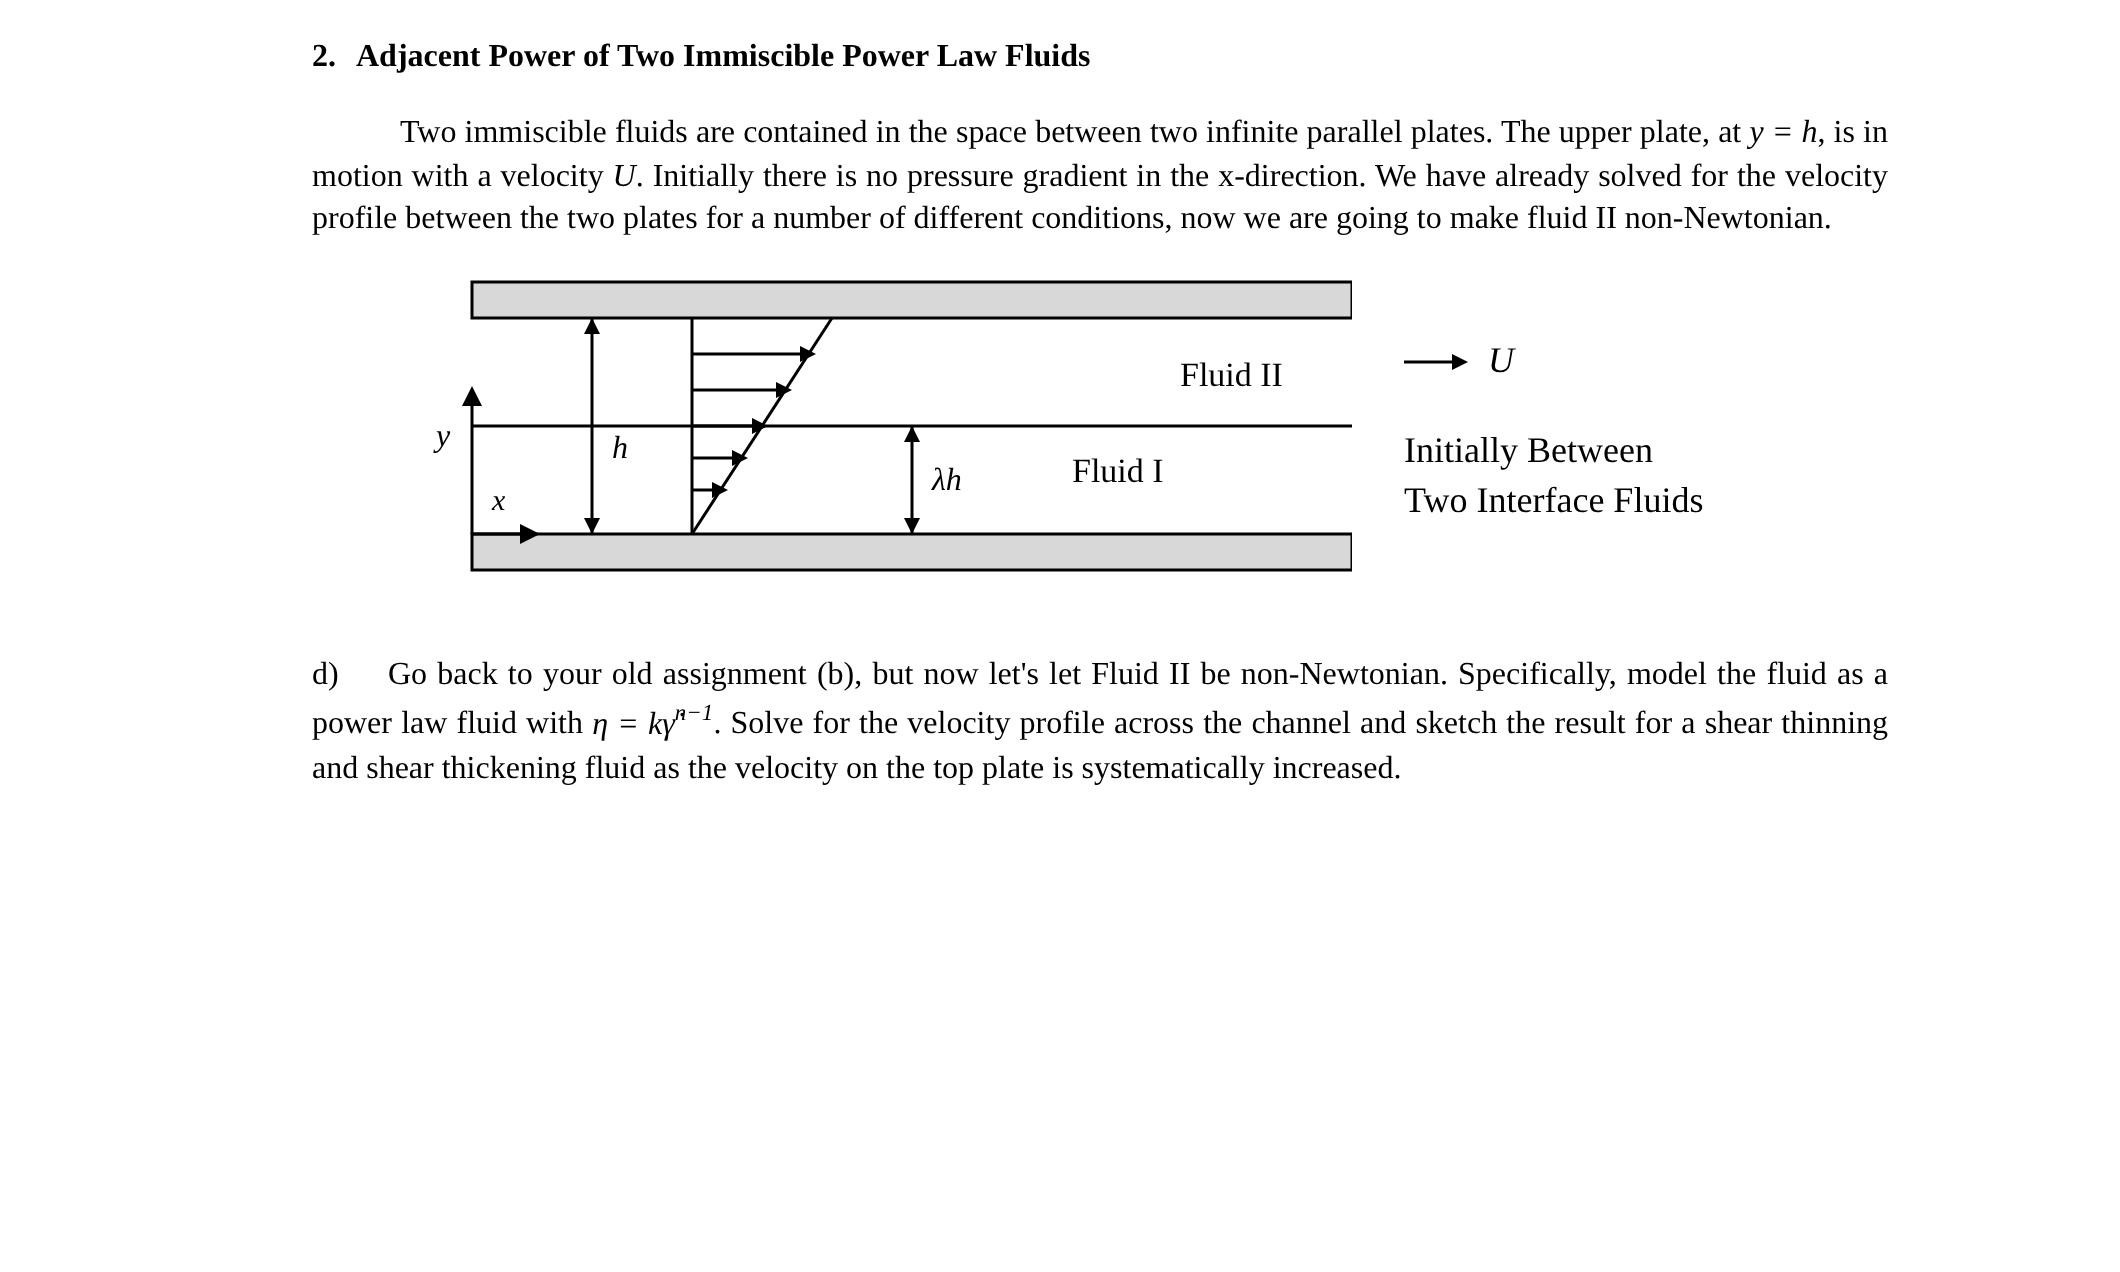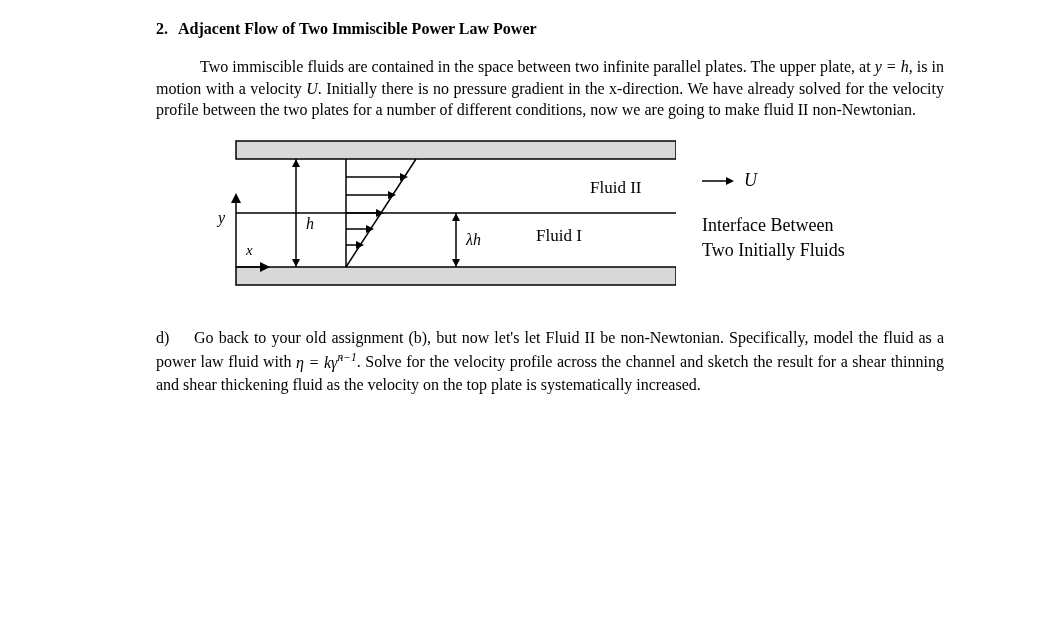--- a/index.html
+++ b/index.html
@@ -57,21 +57,21 @@
       width: 38px;
     }
     sup { font-size: 0.72em; vertical-align: super; margin-top: 28px; }
   </style>
 </head>
 <body>
 
 <div class="page">
 
   <div class="section-heading">
-    <span class="num">2.</span><span>Adjacent Flow of Two Immiscible Power Law Power</span>
+    <span class="num">2.</span><span>Adjacent Power of Two Immiscible Power Law Fluids</span>
   </div>
 
   <div class="para">
     <span class="indent"></span><span>Two immiscible fluids are contained in the space between two infinite parallel plates. The upper plate, at </span><span class="italic">y = h</span><span>, is in motion with a velocity </span><span class="italic">U</span><span>.  Initially there is no pressure gradient in the x-direction.   We have already solved for the velocity profile between the two plates for a number of different conditions, now we are going to make fluid II non-Newtonian.</span>
   </div>
 
   <div class="figure-wrap">
     <svg width="480" height="160" viewBox="0 0 480 160">
 
       <rect x="40" y="130" width="440" height="18" fill="#d8d8d8" stroke="#000" stroke-width="1.5"></rect>
@@ -118,22 +118,22 @@
 
     <div>
       <div style="margin-bottom:22px; display:flex; align-items:center; gap:8px;">
         <svg width="34" height="14">
           <line x1="0" y1="7" x2="26" y2="7" stroke="#000" stroke-width="1.5"></line>
           <polygon points="32,7 24,3 24,11" fill="#000"></polygon>
         </svg>
         <span class="side-label italic">U</span>
       </div>
       <div class="side-group">
-        <div class="side-label">Interface Between</div>
-        <div class="side-label">Two Initially Fluids</div>
+        <div class="side-label">Initially Between</div>
+        <div class="side-label">Two Interface Fluids</div>
       </div>
     </div>
   </div>
 
   <div class="qpara">
     <span class="qlabel">d)</span><span>Go back to your old assignment (b), but now let's let Fluid II be non-Newtonian. Specifically, model the fluid as a power law fluid with </span><span class="italic"><span>η = kγ̇</span><sup>n−1</sup></span><span>. Solve for the velocity profile across the channel and sketch the result for a shear thinning and shear thickening fluid as the velocity on the top plate is systematically increased.</span>
   </div>
 
 
 </div>

